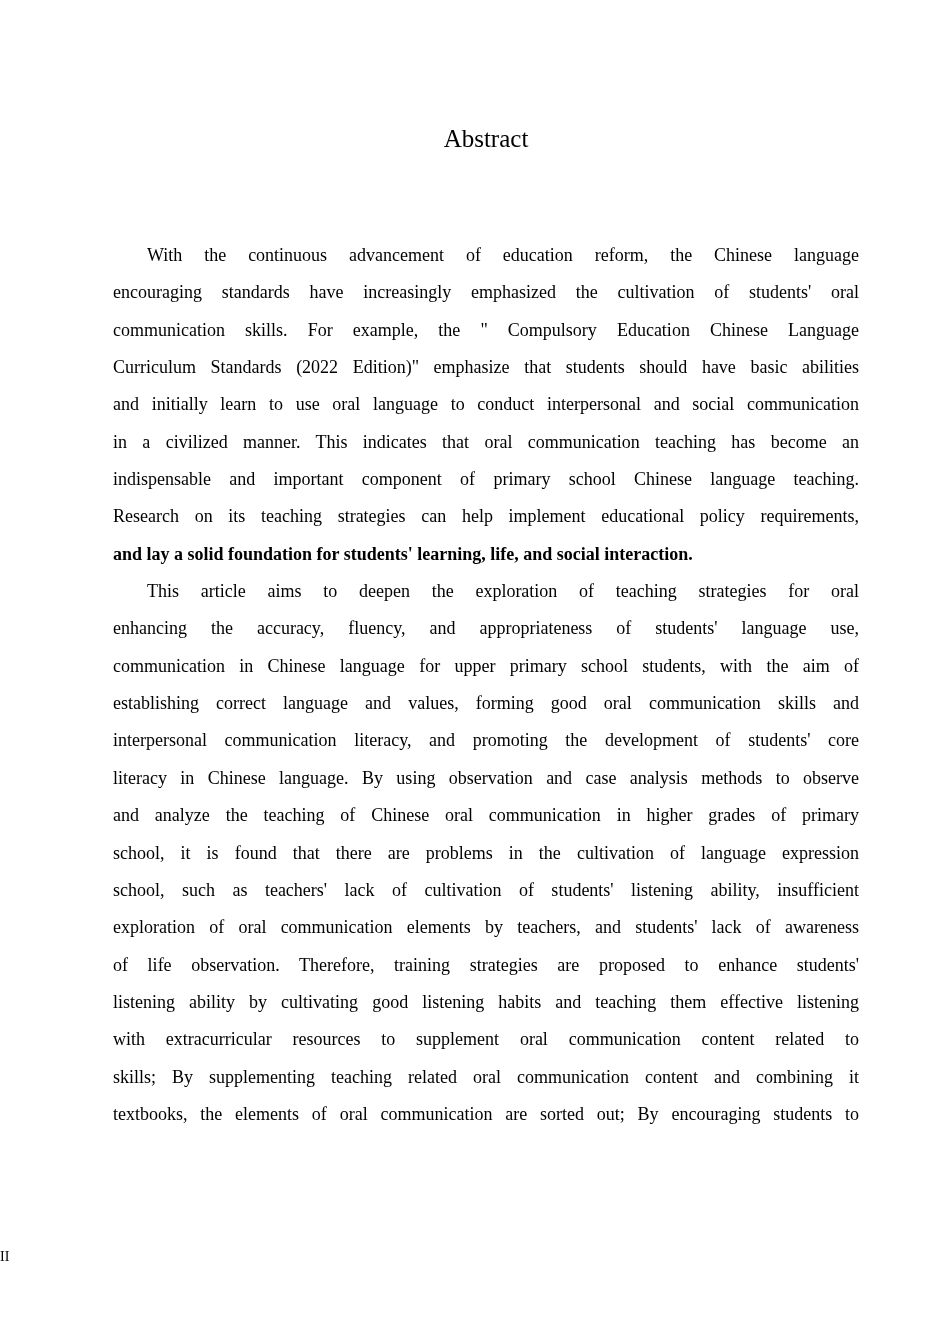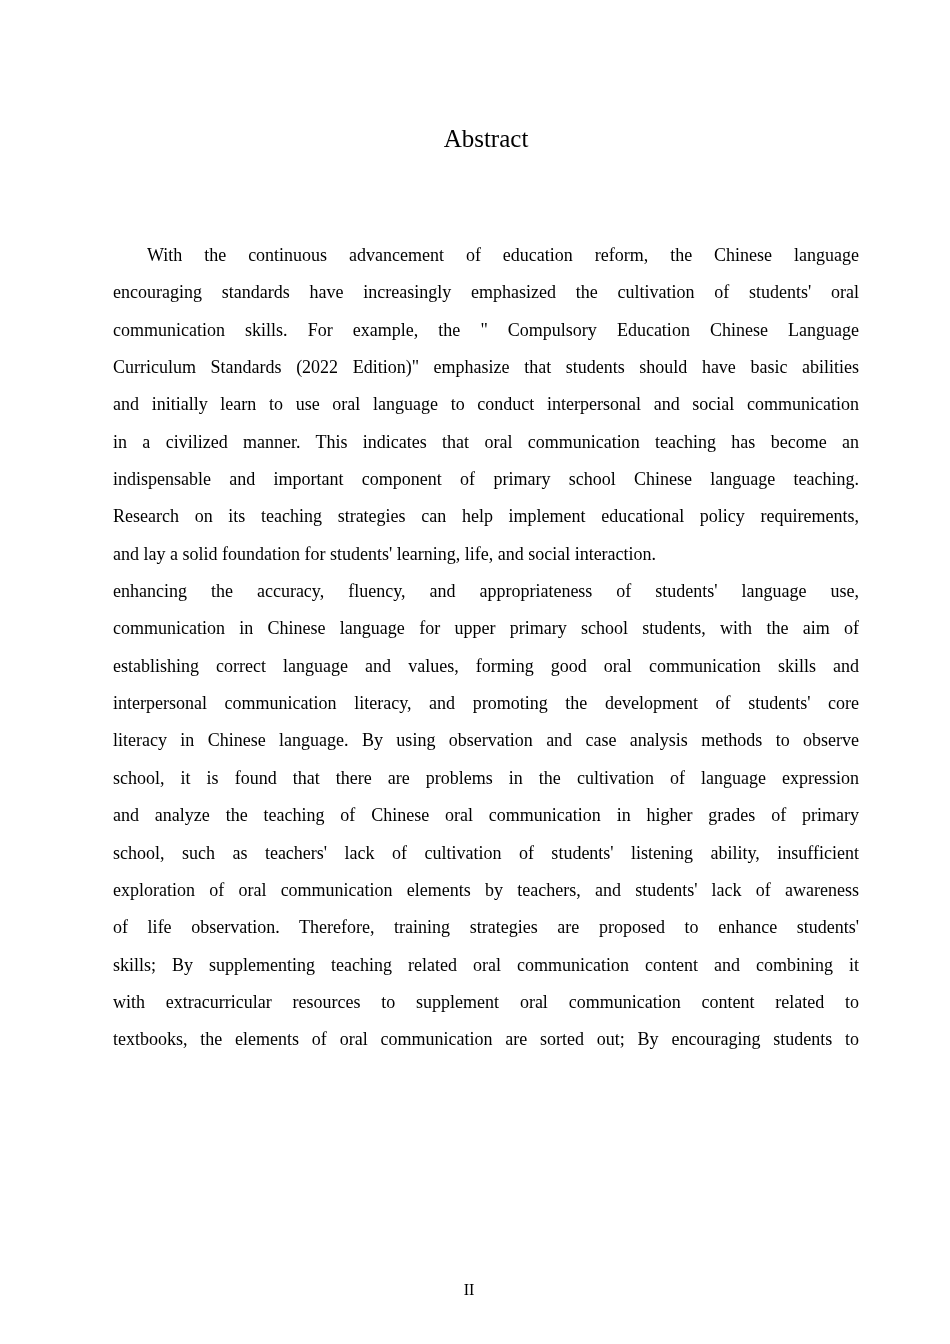--- a/index.html
+++ b/index.html
@@ -48,30 +48,30 @@
       white-space: nowrap;
       text-align: justify;
       text-align-last: justify;
       overflow: hidden;
     }
     .line.indent {
       padding-left: 34px;
     }
     .line.last {
       text-align-last: left;
+      font-weight: bold;
     }
     .page-number {
       position: absolute;
       left: 0;
       width: 938px;
       top: 1248px;
-      text-align: center;
-      font-size: 16px;
+      text-align: left;
+      font-size: 14px;
       line-height: 18px;
-      margin-top: 33px;
     }
   </style>
 </head>
 <body>
 
 <div class="page">
   <h1 class="title">Abstract</h1>
 
   <div class="body-text">
     <div class="paragraph">
@@ -79,30 +79,32 @@
       <span class="line">encouraging standards have increasingly emphasized the cultivation of students' oral</span>
       <span class="line">communication skills. For example, the " Compulsory Education Chinese Language</span>
       <span class="line">Curriculum Standards (2022 Edition)" emphasize that students should have basic abilities</span>
       <span class="line">and initially learn to use oral language to conduct interpersonal and social communication</span>
       <span class="line">in a civilized manner. This indicates that oral communication teaching has become an</span>
       <span class="line">indispensable and important component of primary school Chinese language teaching.</span>
       <span class="line">Research on its teaching strategies can help implement educational policy requirements,</span>
       <span class="line last">and lay a solid foundation for students' learning, life, and social interaction.</span>
     </div>
     <div class="paragraph">
+      <span class="line indent">This article aims to deepen the exploration of teaching strategies for oral</span>
       <span class="line">enhancing the accuracy, fluency, and appropriateness of students' language use,</span>
       <span class="line">communication in Chinese language for upper primary school students, with the aim of</span>
       <span class="line">establishing correct language and values, forming good oral communication skills and</span>
       <span class="line">interpersonal communication literacy, and promoting the development of students' core</span>
       <span class="line">literacy in Chinese language. By using observation and case analysis methods to observe</span>
+      <span class="line">and analyze the teaching of Chinese oral communication in higher grades of primary</span>
       <span class="line">school, it is found that there are problems in the cultivation of language expression</span>
-      <span class="line">and analyze the teaching of Chinese oral communication in higher grades of primary</span>
       <span class="line">school, such as teachers' lack of cultivation of students' listening ability, insufficient</span>
       <span class="line">exploration of oral communication elements by teachers, and students' lack of awareness</span>
       <span class="line">of life observation. Therefore, training strategies are proposed to enhance students'</span>
+      <span class="line">listening ability by cultivating good listening habits and teaching them effective listening</span>
+      <span class="line">with extracurricular resources to supplement oral communication content related to</span>
       <span class="line">skills; By supplementing teaching related oral communication content and combining it</span>
-      <span class="line">with extracurricular resources to supplement oral communication content related to</span>
       <span class="line">textbooks, the elements of oral communication are sorted out; By encouraging students to</span>
     </div>
   </div>
 
   <div class="page-number">II</div>
 </div>
 
 </body></html>

